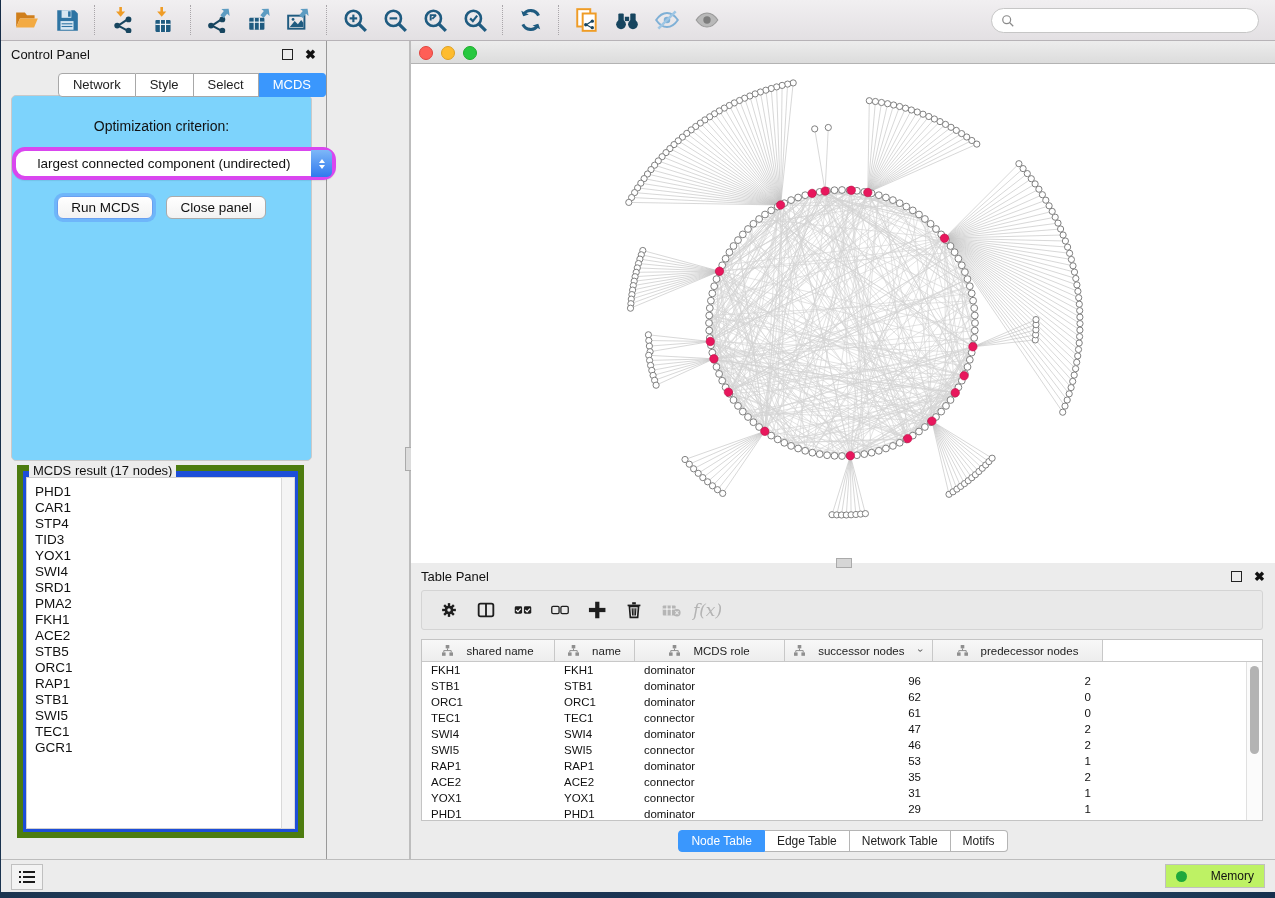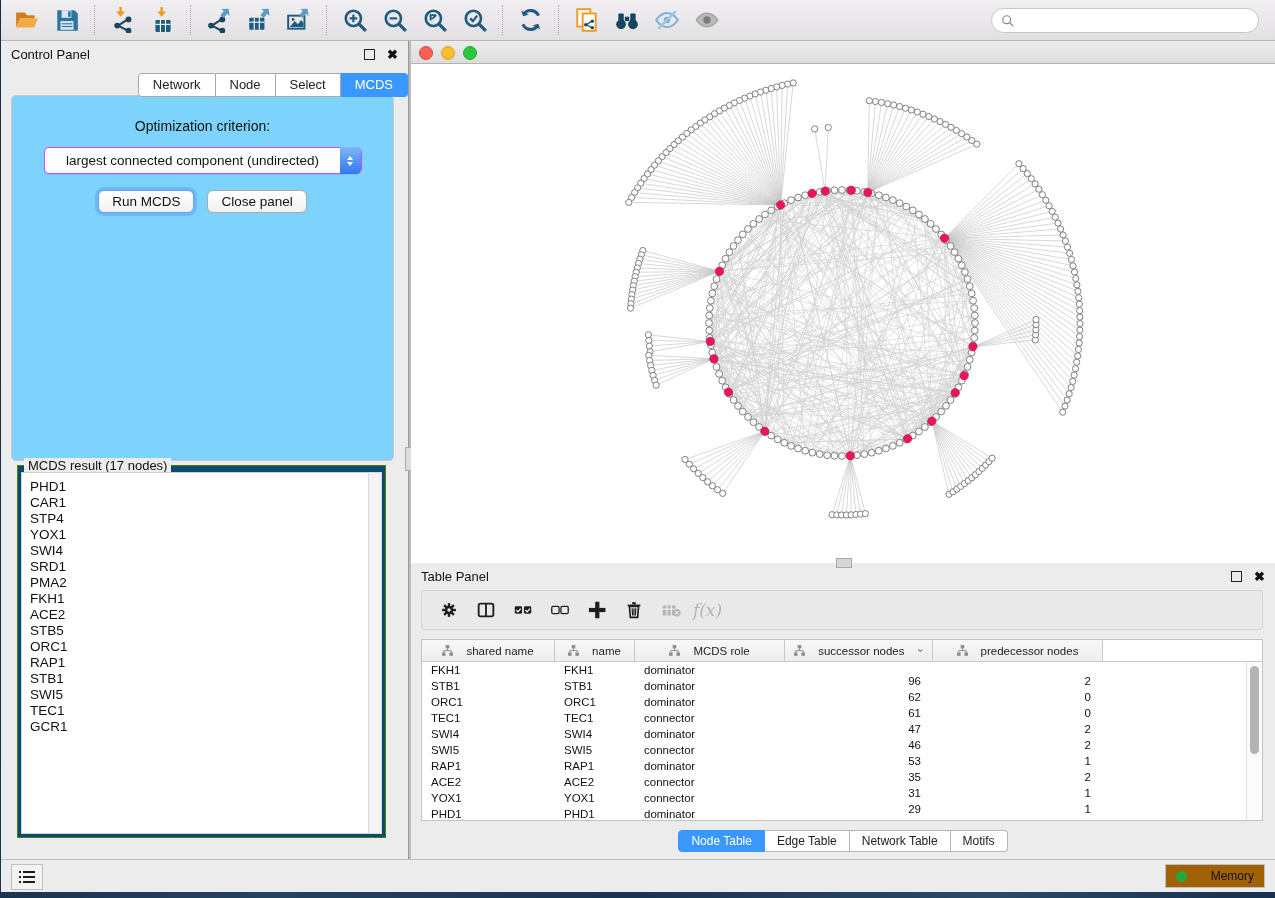--- a/index.html
+++ b/index.html
@@ -14,47 +14,47 @@
     display:flex;align-items:center;padding:0 6px;box-sizing:border-box;}
   .tbtn{width:40px;height:34px;display:flex;align-items:center;justify-content:center;flex:0 0 auto;}
   .tbtn svg{width:26px;height:26px;}
   .tsep{width:1px;height:30px;border-left:1px dotted #a9a5a9;margin:0 7px;flex:0 0 auto;}
   #search-wrap{position:absolute;right:16px;top:8px;width:268px;height:25px;background:#fff;
     border:1px solid #c6c6c6;border-radius:13px;display:flex;align-items:center;padding:0 9px;box-sizing:border-box;}
   #search-wrap svg{width:14px;height:14px;margin-right:6px;flex:0 0 auto;}
   #search-input{border:none;outline:none;flex:1;font-size:12px;background:transparent;}
 
   
-  #control-panel{position:absolute;left:0;top:41px;width:408px;height:819px;
+  #control-panel{position:absolute;left:0;top:41px;width:326px;height:819px;
     background:#ececec;border-right:1px solid #999;box-sizing:border-box;}
   .panel-head{height:26px;display:flex;align-items:center;padding:0 10px;font-size:13px;color:#111;}
   .panel-head .spacer{flex:1;}
   .float-ico{width:9px;height:9px;border:1.5px solid #222;margin-right:12px;}
   .close-ico{font-size:13px;font-weight:bold;color:#111;line-height:1;}
   #cp-tabs{position:absolute;left:0;top:32px;width:100%;display:flex;justify-content:flex-end;z-index:3;}
   .tab{font-size:13px;padding:3px 14px 4px;background:#fff;border:1px solid #a8a8a8;border-left:none;color:#222;}
   .tab:first-child{border-left:1px solid #a8a8a8;border-radius:4px 0 0 4px;}
   .tab:last-child{border-radius:0 4px 4px 0;}
   .tab.active{background:#3a97fd;color:#fff;border-color:#3a97fd;}
   #cp-content{position:absolute;left:10px;right:14px;top:54px;height:364px;
     background:#7dd3fc;border:1px solid #c9c9c9;border-radius:5px;text-align:center;}
   #opt-label{margin-top:22px;font-size:14px;color:#111;}
-  #criterion-select{margin:13px auto 16px;width:316px;height:25px;background:#fff;border:1px solid #d946ef;
-    border-radius:5px;display:flex;align-items:center;position:relative;box-shadow:0 1px 1px rgba(0,0,0,.08);}
+  #criterion-select{margin:13px auto 16px;width:316px;height:25px;background:#fff;border:4px solid #d946ef;
+    border-radius:13px;display:flex;align-items:center;position:relative;box-shadow:0 1px 1px rgba(0,0,0,.08);}
   #criterion-value{flex:1;text-align:center;font-size:13.5px;color:#111;padding-right:20px;}
   .select-cap{position:absolute;right:0;top:-1px;bottom:-1px;width:21px;border-radius:0 5px 5px 0;
     background:linear-gradient(#7db7f8,#3079ee);display:flex;flex-direction:column;align-items:center;justify-content:center;gap:2px;}
   .caret-up{width:0;height:0;border-left:3.5px solid transparent;border-right:3.5px solid transparent;border-bottom:4.5px solid #fff;}
   .caret-dn{width:0;height:0;border-left:3.5px solid transparent;border-right:3.5px solid transparent;border-top:4.5px solid #fff;}
   #cp-buttons{margin-top:14px;display:flex;justify-content:center;gap:13px;}
   .btn{font-size:13.5px;padding:3px 13px;background:linear-gradient(#ffffff,#f2f2f2);
     border:1px solid #ababab;border-radius:6px;color:#111;}
   .btn.focused{box-shadow:0 0 0 3px rgba(99,158,247,.55);border-color:#6a9ff0;}
   #mcds-group{position:absolute;left:16px;right:22px;top:424px;bottom:22px;
-    border:1px solid #4d7c0f;background:#0c4a6e;}
+    border:6px solid #4d7c0f;background:#1d4ed8;}
   #mcds-legend{position:absolute;left:6px;top:-8px;background:#ececec;padding:0 4px;font-size:13px;color:#111;}
   #mcds-list{position:absolute;left:3px;right:15px;top:6px;bottom:3px;background:#fff;
     border:1px solid #cfcfcf;padding:6px 8px;box-sizing:border-box;overflow:hidden;
     font-size:13.5px;line-height:16px;color:#111;text-align:left;}
   #mcds-scroll{position:absolute;right:3px;top:6px;bottom:3px;width:12px;background:#f4f4f4;border:1px solid #d9d9d9;}
 
   
   #splitter-v{position:absolute;left:408px;top:41px;width:2px;height:822px;background:#bdbdbd;}
   #splitter-v .handle{position:absolute;left:-4px;top:406px;width:8px;height:22px;background:#dcdcdc;border:1px solid #aaa;}
 
@@ -96,21 +96,21 @@
   #t-tabs{position:absolute;left:0;right:0;top:267px;display:flex;justify-content:center;}
   .ttab{font-size:12px;padding:3px 12px;background:#fff;border:1px solid #b5b5b5;border-left:none;color:#222;}
   .ttab:first-child{border-left:1px solid #b5b5b5;border-radius:4px 0 0 4px;}
   .ttab:last-child{border-radius:0 4px 4px 0;}
   .ttab.active{background:#3a97fd;color:#fff;border-color:#3a97fd;}
 
   
   #statusbar{position:absolute;left:0;right:0;bottom:0;height:32px;background:#ececec;border-top:1px solid #bdbdbd;}
   #list-btn{position:absolute;left:10px;top:4px;width:30px;height:24px;background:#f3f3f3;border:1px solid #c0c0c0;
     display:flex;align-items:center;justify-content:center;}
-  #memory-btn{position:absolute;right:10px;top:4px;height:24px;background:#a16207;border:1px solid #c0c0c0;
+  #memory-btn{position:absolute;right:10px;top:4px;height:24px;background:#bef264;border:1px solid #c0c0c0;
     display:flex;align-items:center;padding:0 10px;gap:24px;font-size:12px;color:#111;box-sizing:border-box;}
   #memory-dot{width:11px;height:11px;border-radius:50%;background:#1fa83c;}
 </style>
 </head>
 <body>
 
 <div id="desktop">
 <div id="app">
 
   <div id="toolbar">
@@ -296,21 +296,21 @@
 
   <div id="control-panel">
     <div class="panel-head">
       <span>Control Panel</span>
       <span class="spacer"></span>
       <span class="float-ico"></span>
       <span class="close-ico">✖</span>
     </div>
     <div id="cp-tabs">
           <div class="tab">Network</div>
-          <div class="tab">Node</div>
+          <div class="tab">Style</div>
           <div class="tab">Select</div>
           <div class="tab active">MCDS</div>
         </div>
     <div id="cp-content">
       <div id="opt-label">Optimization criterion:</div>
       <div id="criterion-select">
         <span id="criterion-value">largest connected component (undirected)</span>
         <span class="select-cap">
               <span class="caret-up"></span>
               <span class="caret-dn"></span>
@@ -320,20 +320,21 @@
         <button class="btn focused">Run MCDS</button>
         <button class="btn">Close panel</button>
       </div>
     </div>
     <div id="mcds-group">
       <div id="mcds-legend">MCDS result (17 nodes)</div>
       <div id="mcds-list">
             <div>PHD1</div>
             <div>CAR1</div>
             <div>STP4</div>
+            <div>TID3</div>
             <div>YOX1</div>
             <div>SWI4</div>
             <div>SRD1</div>
             <div>PMA2</div>
             <div>FKH1</div>
             <div>ACE2</div>
             <div>STB5</div>
             <div>ORC1</div>
             <div>RAP1</div>
             <div>STB1</div>

